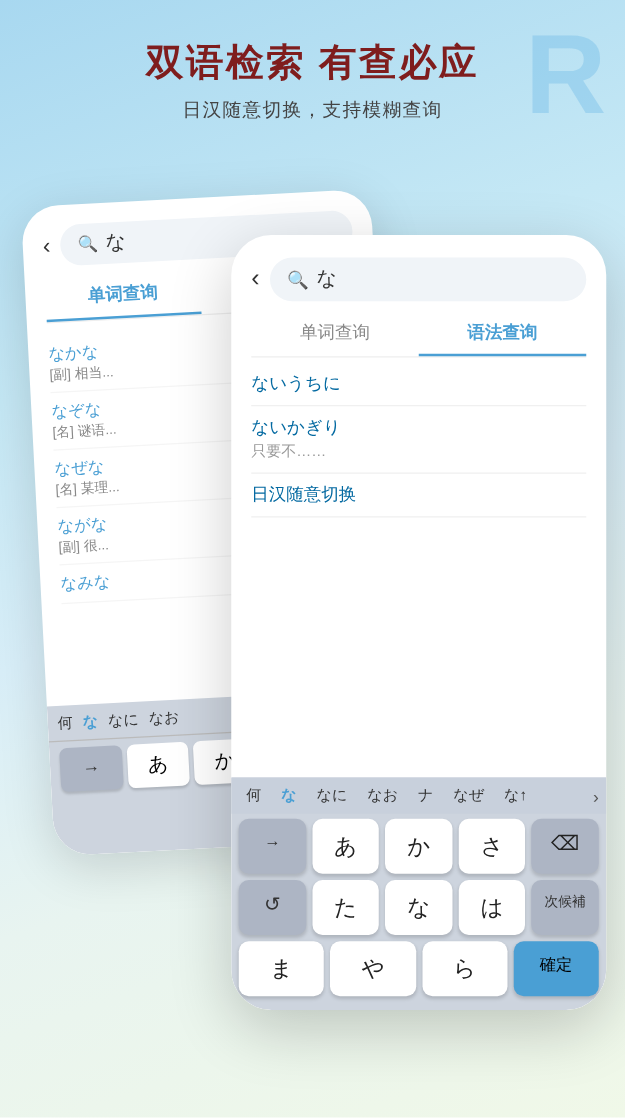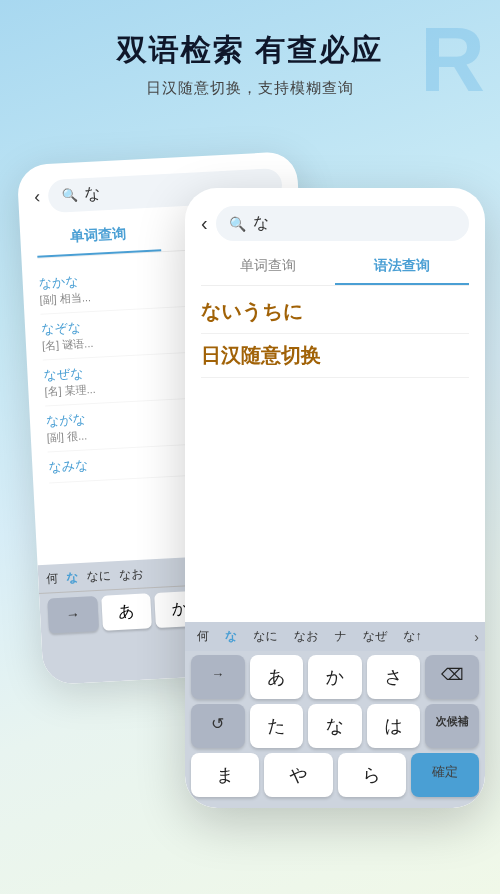--- a/index.html
+++ b/index.html
@@ -15,21 +15,21 @@
     
     .header {
       text-align: center;
       padding: 30px 20px 20px;
       position: relative;
       z-index: 1;
     }
     .header-title {
       font-size: 30px;
       font-weight: 900;
-      color: #0f172a;
+      color: #7f1d1d;
       letter-spacing: 2px;
       margin-bottom: 8px;
     }
     .header-subtitle {
       font-size: 15px;
       color: #444;
       letter-spacing: 1px;
     }
 
     
@@ -185,23 +185,23 @@
     .list-items-front {
       padding: 4px 16px;
       overflow: hidden;
       max-height: 310px;
     }
     .list-item-front {
       padding: 8px 0;
       border-bottom: 1px solid #f0f0f0;
     }
     .item-jp-front {
-      font-size: 20px;
-      color: #a16207;
-      font-weight: 700;
+      font-size: 14px;
+      color: #0369a1;
+      font-weight: 400;
     }
     .item-ch-front {
       font-size: 12px;
       color: #999;
       margin-top: 2px;
     }
 
     
     .keyboard-area {
       position: absolute;
@@ -258,25 +258,24 @@
     }
     .kb-key.dark {
       background: #adb5c4;
       color: #333;
       font-size: 13px;
     }
     .kb-key.special {
       background: #adb5c4;
       font-size: 12px;
       color: #333;
-      font-weight: bold;
     }
     .kb-key.confirm {
       background: #4a9fd4;
-      color: #404040;
+      color: #000000;
       font-size: 14px;
     }
     .kb-key.delete {
       background: #adb5c4;
       font-size: 16px;
     }
   </style>
 </head>
 <body>
 
@@ -349,20 +348,24 @@
         <span class="search-text-front">な</span>
       </div>
     </div>
     <div class="tabs-front">
       <div class="tab-front">单词查询</div>
       <div class="tab-front active">语法查询</div>
     </div>
     <div class="list-items-front">
       <div class="list-item-front">
         <div class="item-jp-front">ないうちに</div>
+      </div>
+      <div class="list-item-front">
+        <div class="item-jp-front">ないかぎり</div>
+        <div class="item-ch-front">只要不……</div>
       </div>
       <div class="list-item-front">
         <div class="item-jp-front">日汉随意切换</div>
       </div>
     </div>
 
     <div class="keyboard-area">
 
       <div class="kana-row">
         <span class="kana-item">何</span>

